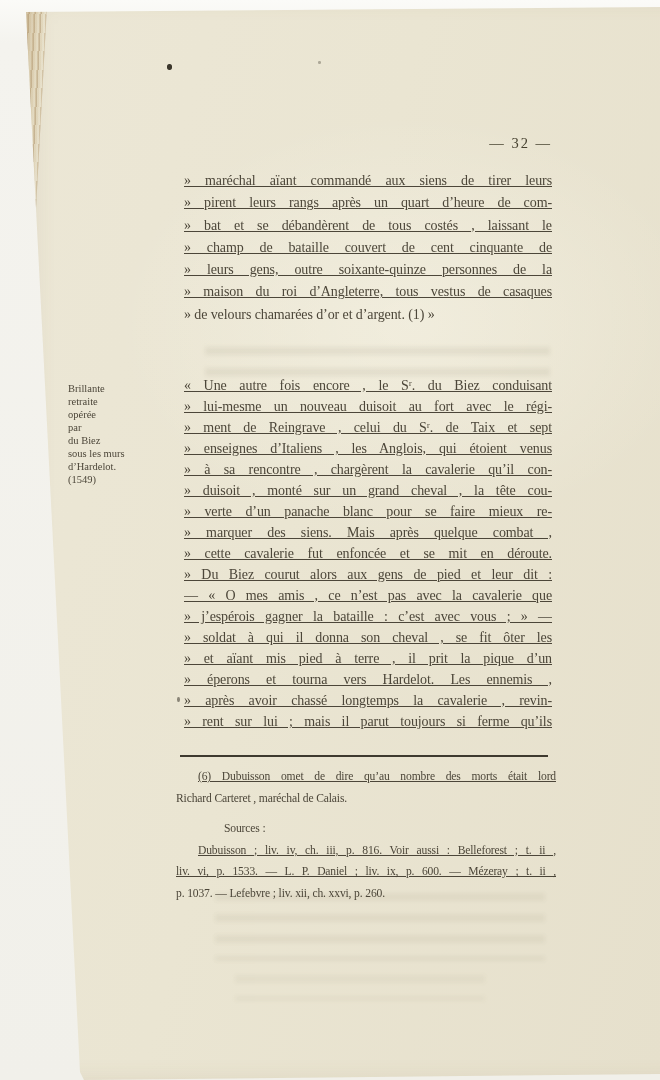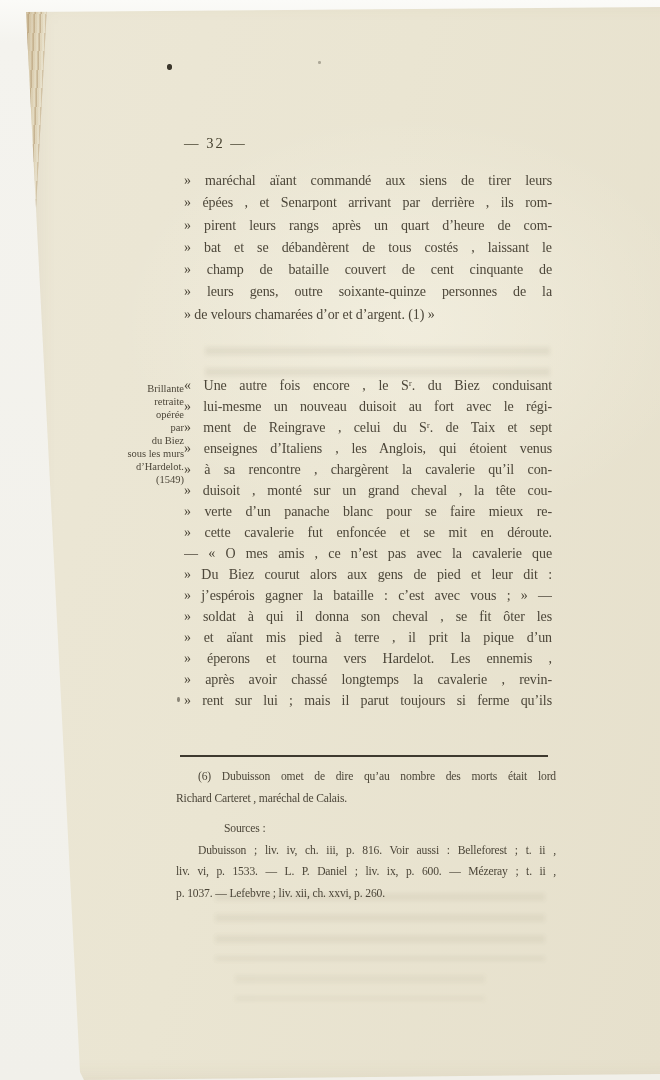--- a/index.html
+++ b/index.html
@@ -46,39 +46,39 @@
   .g2 { left: 215px; top: 893px; width: 330px; height: 68px; opacity: .8; }
   .g3 { left: 235px; top: 975px; width: 250px; height: 26px; opacity: .6; }
 
   .speck { position: absolute; background: #3b372c; border-radius: 45%; }
   .s1 { left: 167px; top: 64px; width: 5px; height: 6px; }
   .s2 { left: 318px; top: 61px; width: 3px; height: 3px; opacity: .35; }
   .s3 { left: 177px; top: 697px; width: 3px; height: 5px; opacity: .55; }
 
   .header {
     position: absolute; left: 184px; top: 135px; width: 368px;
-    text-align: left; font-size: 14.5px; letter-spacing: 2px;
+    text-align: right; font-size: 14.5px; letter-spacing: 2px;
     color: #46412f;
   }
   .margin-note {
     position: absolute; left: 68px; top: 382px; width: 116px;
-    text-align: right; font-size: 10.5px; line-height: 13px;
+    text-align: left; font-size: 10.5px; line-height: 13px;
     color: #4c4639;
   }
   .para {
     position: absolute; left: 184px; width: 368px;
     font-size: 14px; letter-spacing: -0.1px;
     overflow: hidden;
   }
   .para1 { top: 170px; }
   .para1 .line { line-height: 22.3px; }
   .para2 { top: 375px; }
   .para2 .line { line-height: 21px; }
   .line { white-space: nowrap; }
-  .j { text-align: justify; text-align-last: justify; text-justify: inter-word; }
+  .j { text-align: justify; text-align-last: justify; text-justify: inter-word; text-decoration: underline; }
   .footnote-rule {
     position: absolute; left: 180px; top: 755px;
     width: 368px; height: 2px; background: #3e3a2f;
   }
   .footnote {
     position: absolute; left: 176px; top: 766px; width: 380px;
     font-size: 11.6px; line-height: 21.6px; letter-spacing: -0.15px;
     color: #4c4639; overflow: hidden;
   }
   .footnote .fline { white-space: nowrap; }
@@ -108,39 +108,40 @@
       <div>opérée</div>
       <div>par</div>
       <div>du Biez</div>
       <div>sous les murs</div>
       <div>d’Hardelot.</div>
       <div>(1549)</div>
     </div>
 
     <div class="para para1">
       <div class="line j">» maréchal aïant commandé aux siens de tirer leurs</div>
-      <div class="line j">» épées , et Senarpont arrivant par derrière , ils rom-</div>
       <div class="line j">» pirent leurs rangs après un quart d’heure de com-</div>
       <div class="line j">» bat et se débandèrent de tous costés , laissant le</div>
       <div class="line j">» champ de bataille couvert de cent cinquante de</div>
       <div class="line j">» leurs gens, outre soixante-quinze personnes de la</div>
+      <div class="line j">» maison du roi d’Angleterre, tous vestus de casaques</div>
       <div class="line">» de velours chamarées d’or et d’argent. (1) »</div>
     </div>
 
     <div class="para para2">
       <div class="line j">« Une autre fois encore , le Sʳ. du Biez conduisant</div>
       <div class="line j">» lui-mesme un nouveau duisoit au fort avec le régi-</div>
       <div class="line j">» ment de Reingrave , celui du Sʳ. de Taix et sept</div>
       <div class="line j">» enseignes d’Italiens , les Anglois, qui étoient venus</div>
       <div class="line j">» à sa rencontre , chargèrent la cavalerie qu’il con-</div>
       <div class="line j">» duisoit , monté sur un grand cheval , la tête cou-</div>
       <div class="line j">» verte d’un panache blanc pour se faire mieux re-</div>
+      <div class="line j">» marquer des siens. Mais après quelque combat ,</div>
       <div class="line j">» cette cavalerie fut enfoncée et se mit en déroute.</div>
+      <div class="line j">» Du Biez courut alors aux gens de pied et leur dit :</div>
       <div class="line j">— « O mes amis , ce n’est pas avec la cavalerie que</div>
-      <div class="line j">» Du Biez courut alors aux gens de pied et leur dit :</div>
       <div class="line j">» j’espérois gagner la bataille : c’est avec vous ; » —</div>
       <div class="line j">» soldat à qui il donna son cheval , se fit ôter les</div>
       <div class="line j">» et aïant mis pied à terre , il prit la pique d’un</div>
       <div class="line j">» éperons et tourna vers Hardelot.  Les ennemis ,</div>
       <div class="line j">» après avoir chassé longtemps la  cavalerie , revin-</div>
       <div class="line j">» rent sur lui ; mais il parut toujours si ferme qu’ils</div>
     </div>
 
     <div class="footnote-rule"></div>
 

